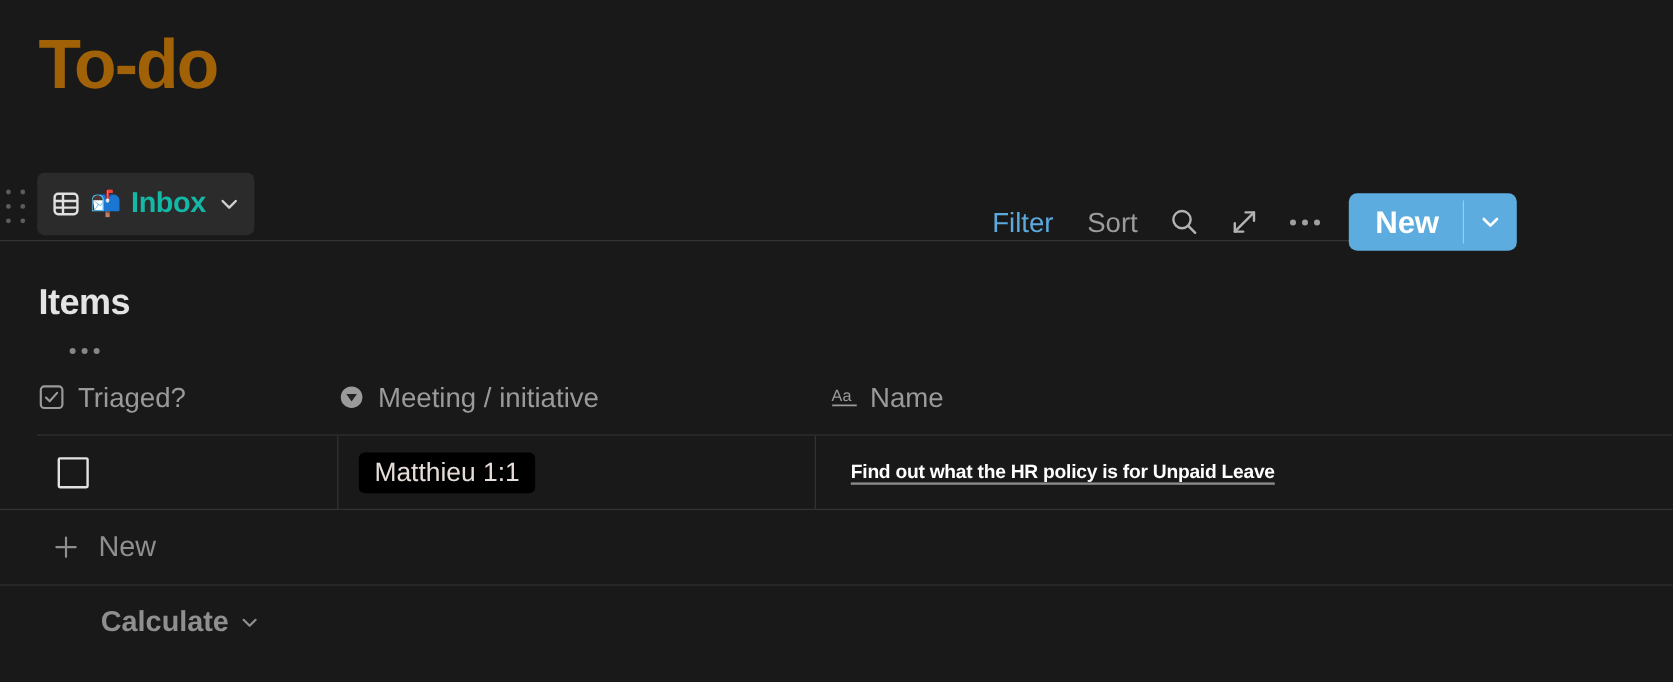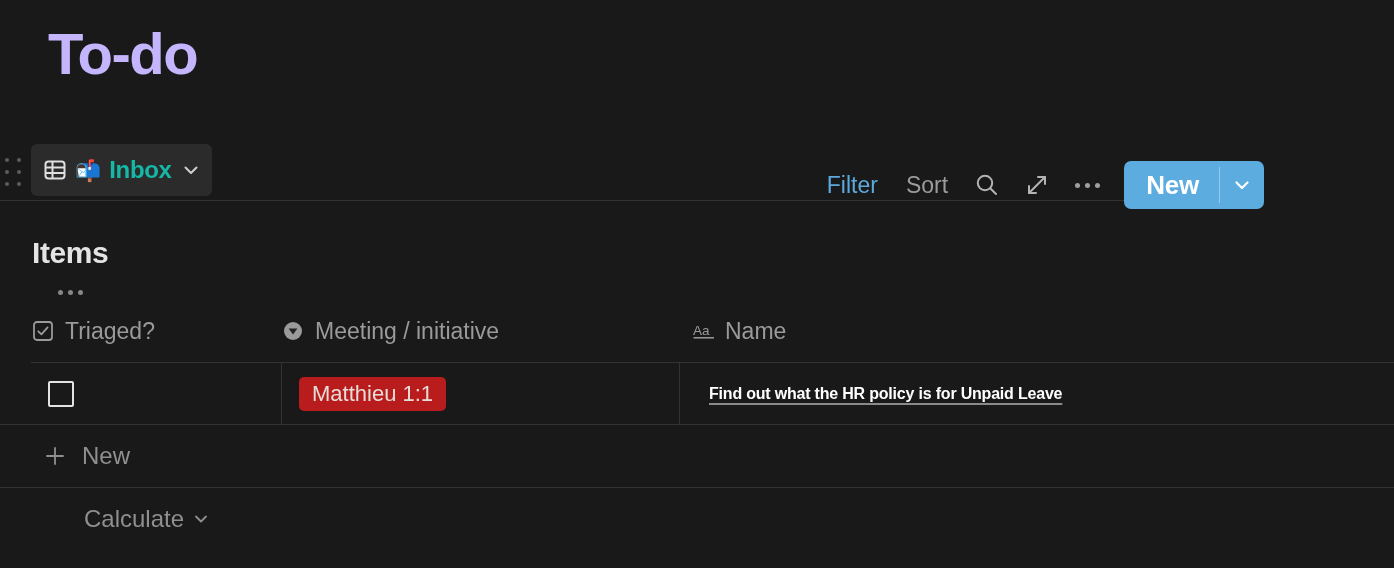--- a/index.html
+++ b/index.html
@@ -18,27 +18,27 @@
 
   .page {
     position: relative;
     width: 1394px;
     height: 568px;
   }
 
   
   .page-title {
     position: absolute;
-    left: 48px;
+    left: 32px;
     top: 20px;
     font-size: 58px;
     line-height: 68px;
     font-weight: bold;
     letter-spacing: -1.5px;
-    color: #c4b5fd;
+    color: #a16207;
     white-space: nowrap;
   }
 
   
   .toolbar {
     position: absolute;
     left: 0;
     top: 143px;
     width: 1264px;
     height: 58px;
@@ -317,20 +317,21 @@
   }
 
   .calc-row {
     display: flex;
     align-items: center;
     height: 62px;
     padding-left: 84px;
     gap: 8px;
     cursor: pointer;
     box-sizing: border-box;
+    font-weight: bold;
   }
   .calc-label {
     font-size: 24px;
     color: #8f8f8f;
   }
   .calc-chev { width: 18px; height: 18px; flex: 0 0 18px; }
 </style>
 </head>
 <body>
 
@@ -449,21 +450,21 @@
       </div>
     </div>
 
     <div class="row-divider"></div>
 
     <div class="trow">
       <div class="td col-a bordered">
         <span class="checkbox"></span>
       </div>
       <div class="td col-b bordered pad">
-        <span class="tag" style="background:#b91c1c;">Matthieu 1:1</span>
+        <span class="tag" style="background:#000000;">Matthieu 1:1</span>
       </div>
       <div class="td col-c pad">
         <span class="name-link">Find out what the HR policy is for Unpaid Leave</span>
       </div>
     </div>
 
     <div class="row-divider full"></div>
 
     <div class="new-row">
       <span class="plus-icon">

